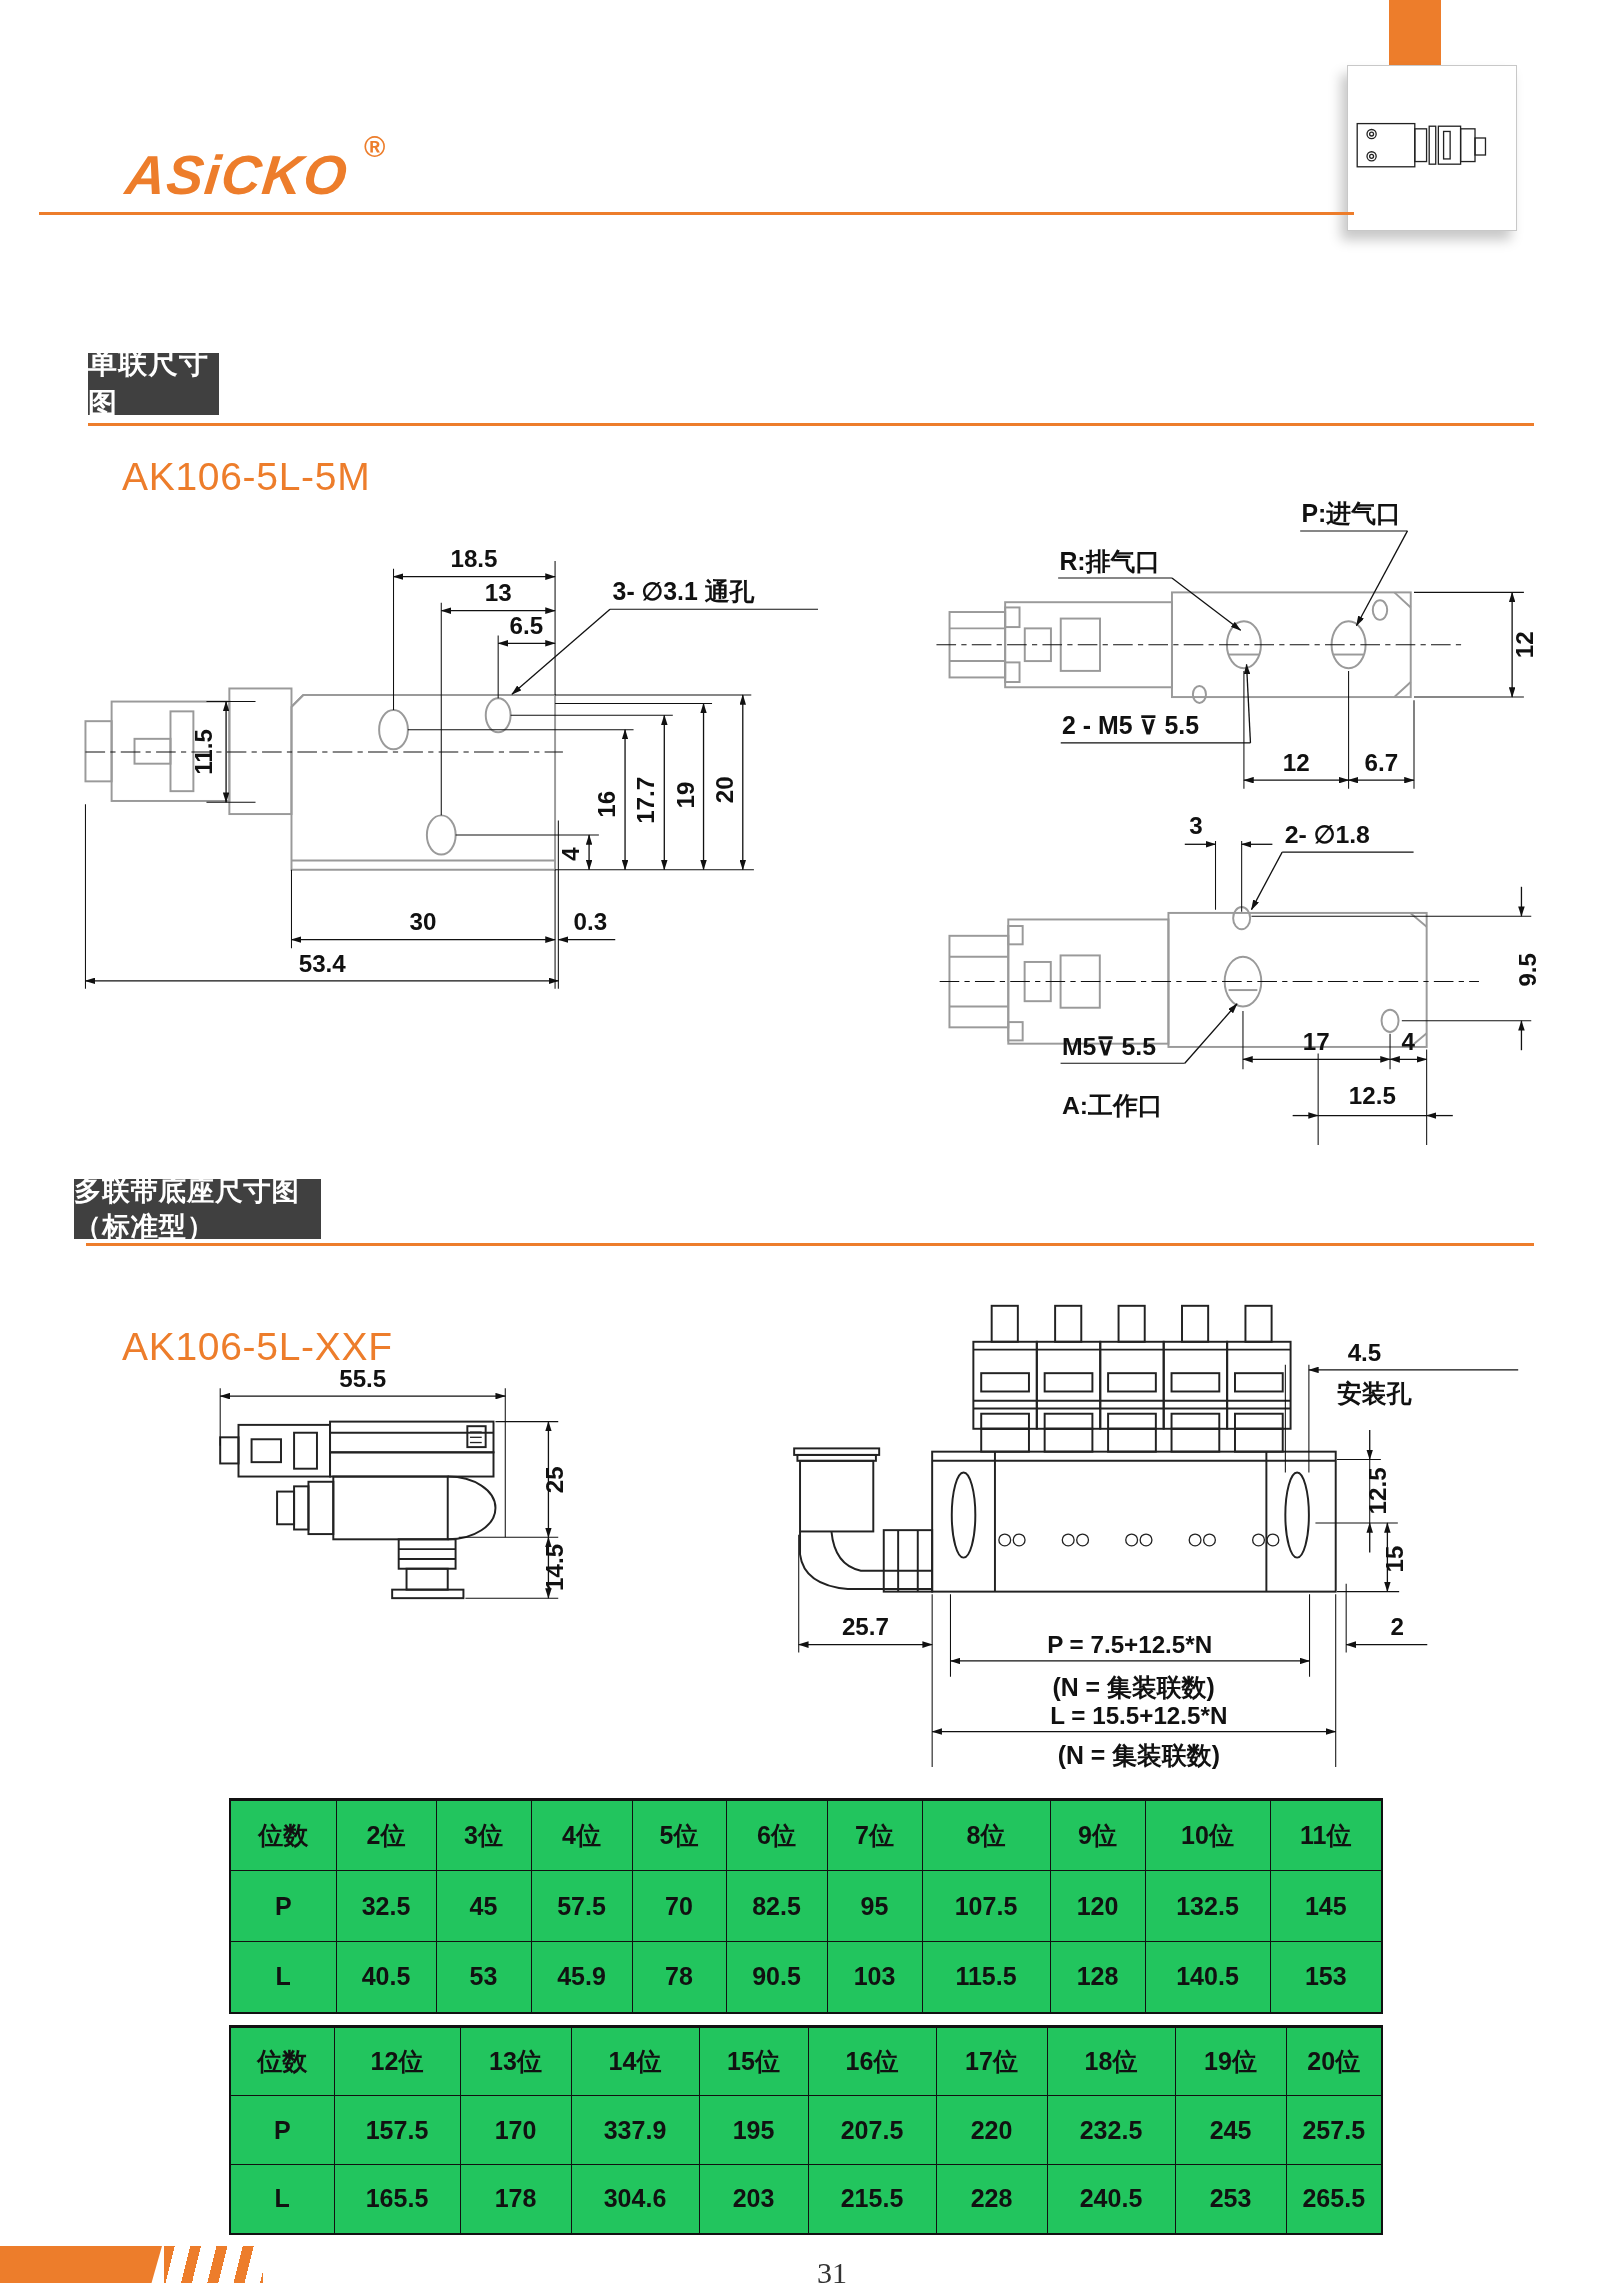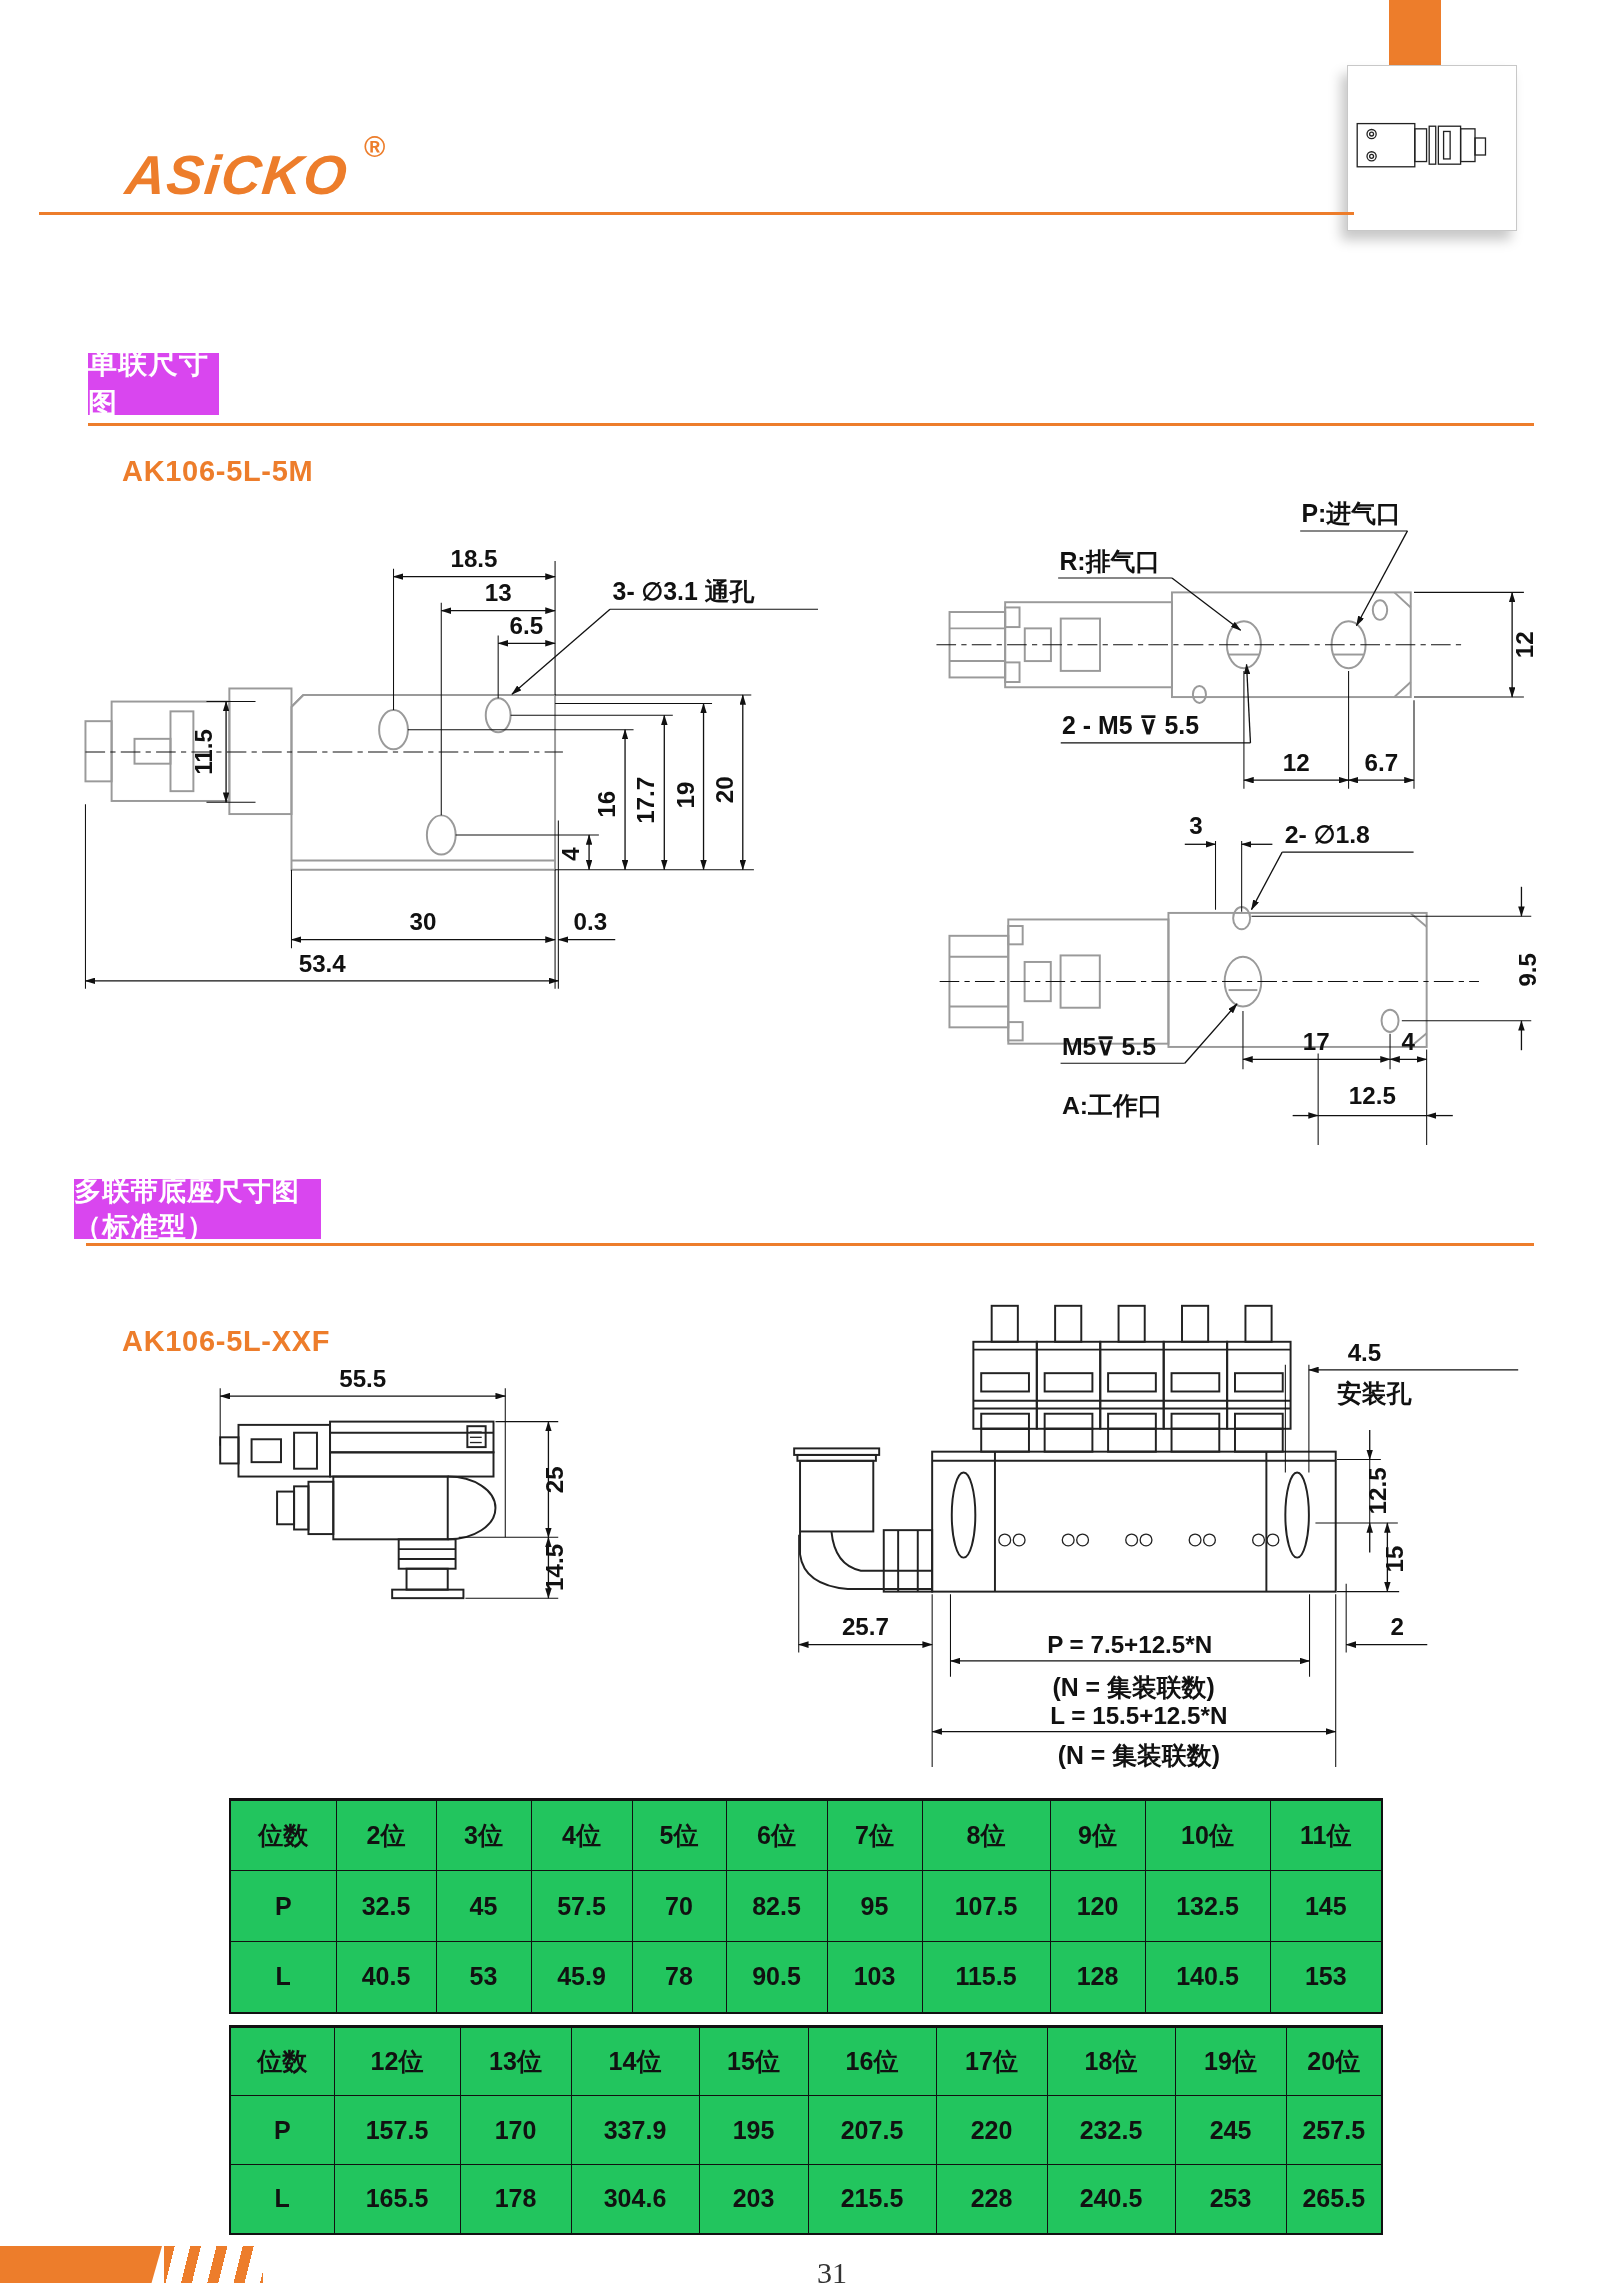--- a/index.html
+++ b/index.html
@@ -11,27 +11,27 @@
         color:#ED7D2B;letter-spacing:1.3px;transform:skewX(-6deg);}
   .logo-reg{left:364px;top:131px;font-size:29px;font-weight:700;color:#ED7D2B;}
   .hdr-rule{left:39px;top:212px;width:1315px;height:3.3px;background:#ED7D2B;}
   .hdr-block{right:288px;top:98px;text-align:right;}
   .hdr-title{font-size:41px;font-weight:800;color:#ED7D2B;letter-spacing:2.6px;line-height:1.15;}
   .hdr-series{font-size:30px;font-weight:500;color:#3b3b3b;letter-spacing:1.3px;line-height:1.3;}
   .hdr-band{left:1389px;top:0;width:52px;height:67px;background:#ED7D2B;}
   .hdr-card{left:1347px;top:65px;width:168px;height:164px;background:#fff;border:1.3px solid #c8c8c8;
             box-shadow:-6.5px 9.2px 11.8px rgba(0,0,0,.22);}
   
-  .sec-box{background:#d946ef;color:#fff;font-weight:700;display:flex;align-items:center;justify-content:center;}
+  .sec-box{background:#404040;color:#fff;font-weight:700;display:flex;align-items:center;justify-content:center;}
   .sec1-box{left:88px;top:353px;width:131px;height:62px;font-size:29px;letter-spacing:1.3px;}
   .sec2-box{left:74px;top:1179px;width:247px;height:60px;font-size:27.5px;letter-spacing:0.7px;}
   .sec-rule{height:3.3px;background:#ED7D2B;}
   .sec1-rule{left:88px;top:423px;width:1446px;}
   .sec2-rule{left:86px;top:1243px;width:1448px;}
-  .model{font-size:29px;font-weight:700;color:#ED7D2B;letter-spacing:0.7px;}
+  .model{font-size:39px;font-weight:400;color:#ED7D2B;letter-spacing:0.7px;}
   .model1{left:122px;top:455px;}
   .model2{left:122px;top:1325px;}
   
   svg text{font-family:"Liberation Sans",sans-serif;fill:#111;}
   .dt{font-size:37px;font-weight:600;}
   .dtc{font-size:38px;font-weight:600;}
   .dim{stroke:#111;stroke-width:2;fill:none;}
   .thin{stroke:#111;stroke-width:1.6;fill:none;}
   .cl{stroke:#111;stroke-width:1.6;fill:none;stroke-dasharray:30 8 8 8;}
   .g{stroke:#9a9a9a;stroke-width:3;fill:none;}

